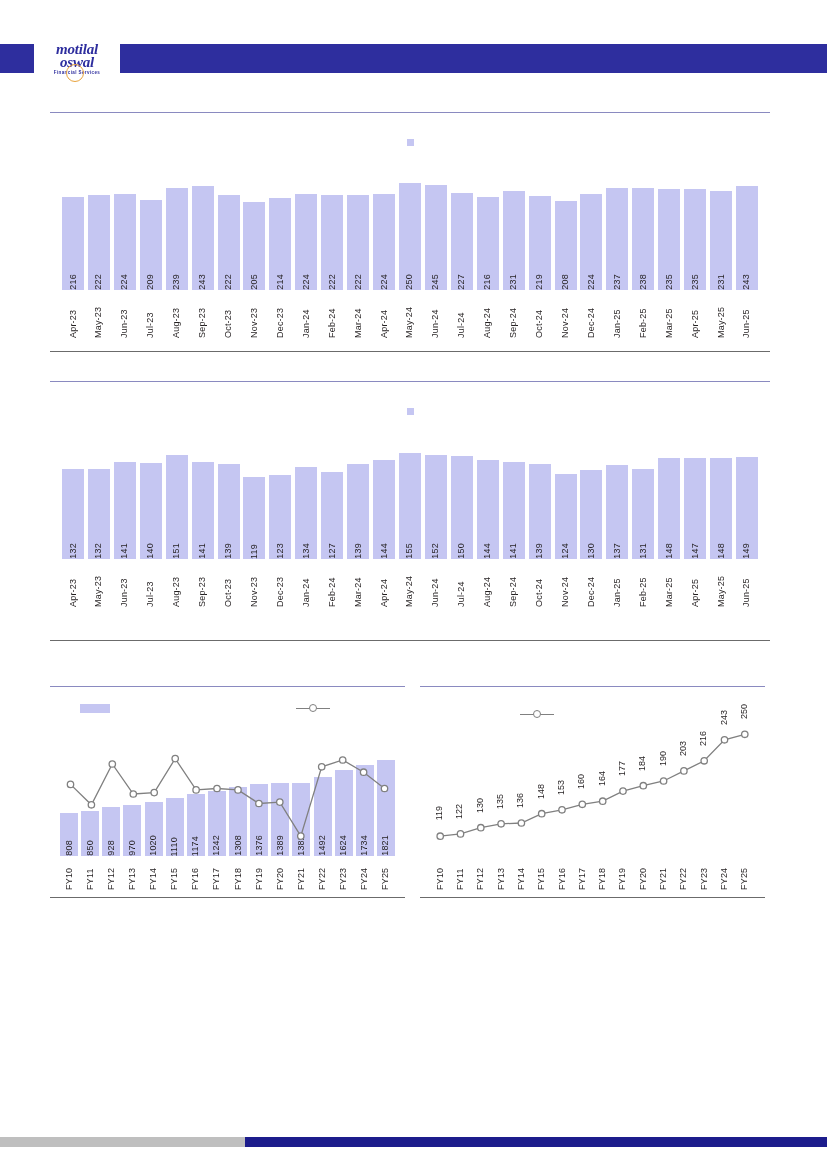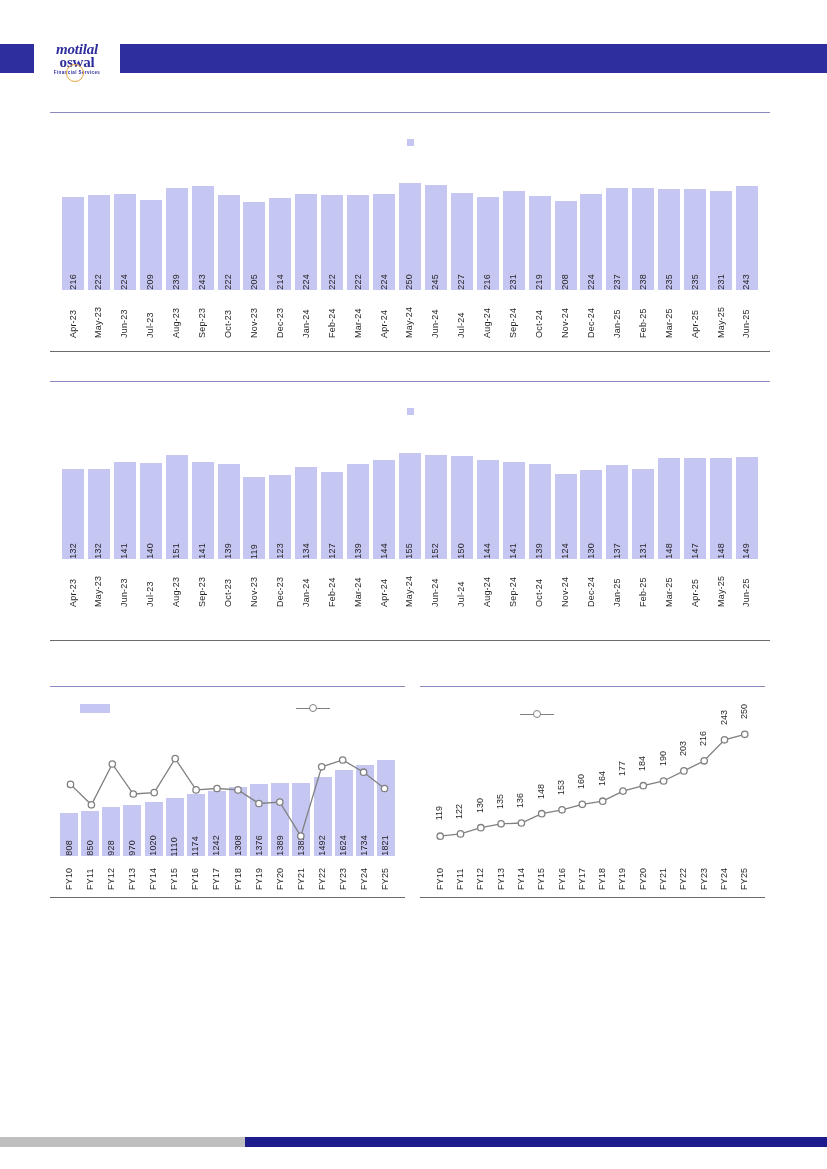--- a/index.html
+++ b/index.html
@@ -43,20 +43,21 @@
     font-weight: bold;
     font-style: italic;
     color: #2e2e9e;
     line-height: 13px;
     letter-spacing: -0.2px;
   }
   .logo-oswal {
     font-family: "Liberation Serif", serif;
     font-size: 15px;
     font-weight: bold;
+    font-style: italic;
     color: #2e2e9e;
     line-height: 13px;
     letter-spacing: -0.2px;
     position: relative;
   }
   .logo-circle {
     position: absolute;
     left: 6px;
     top: 8px;
     width: 16px;

